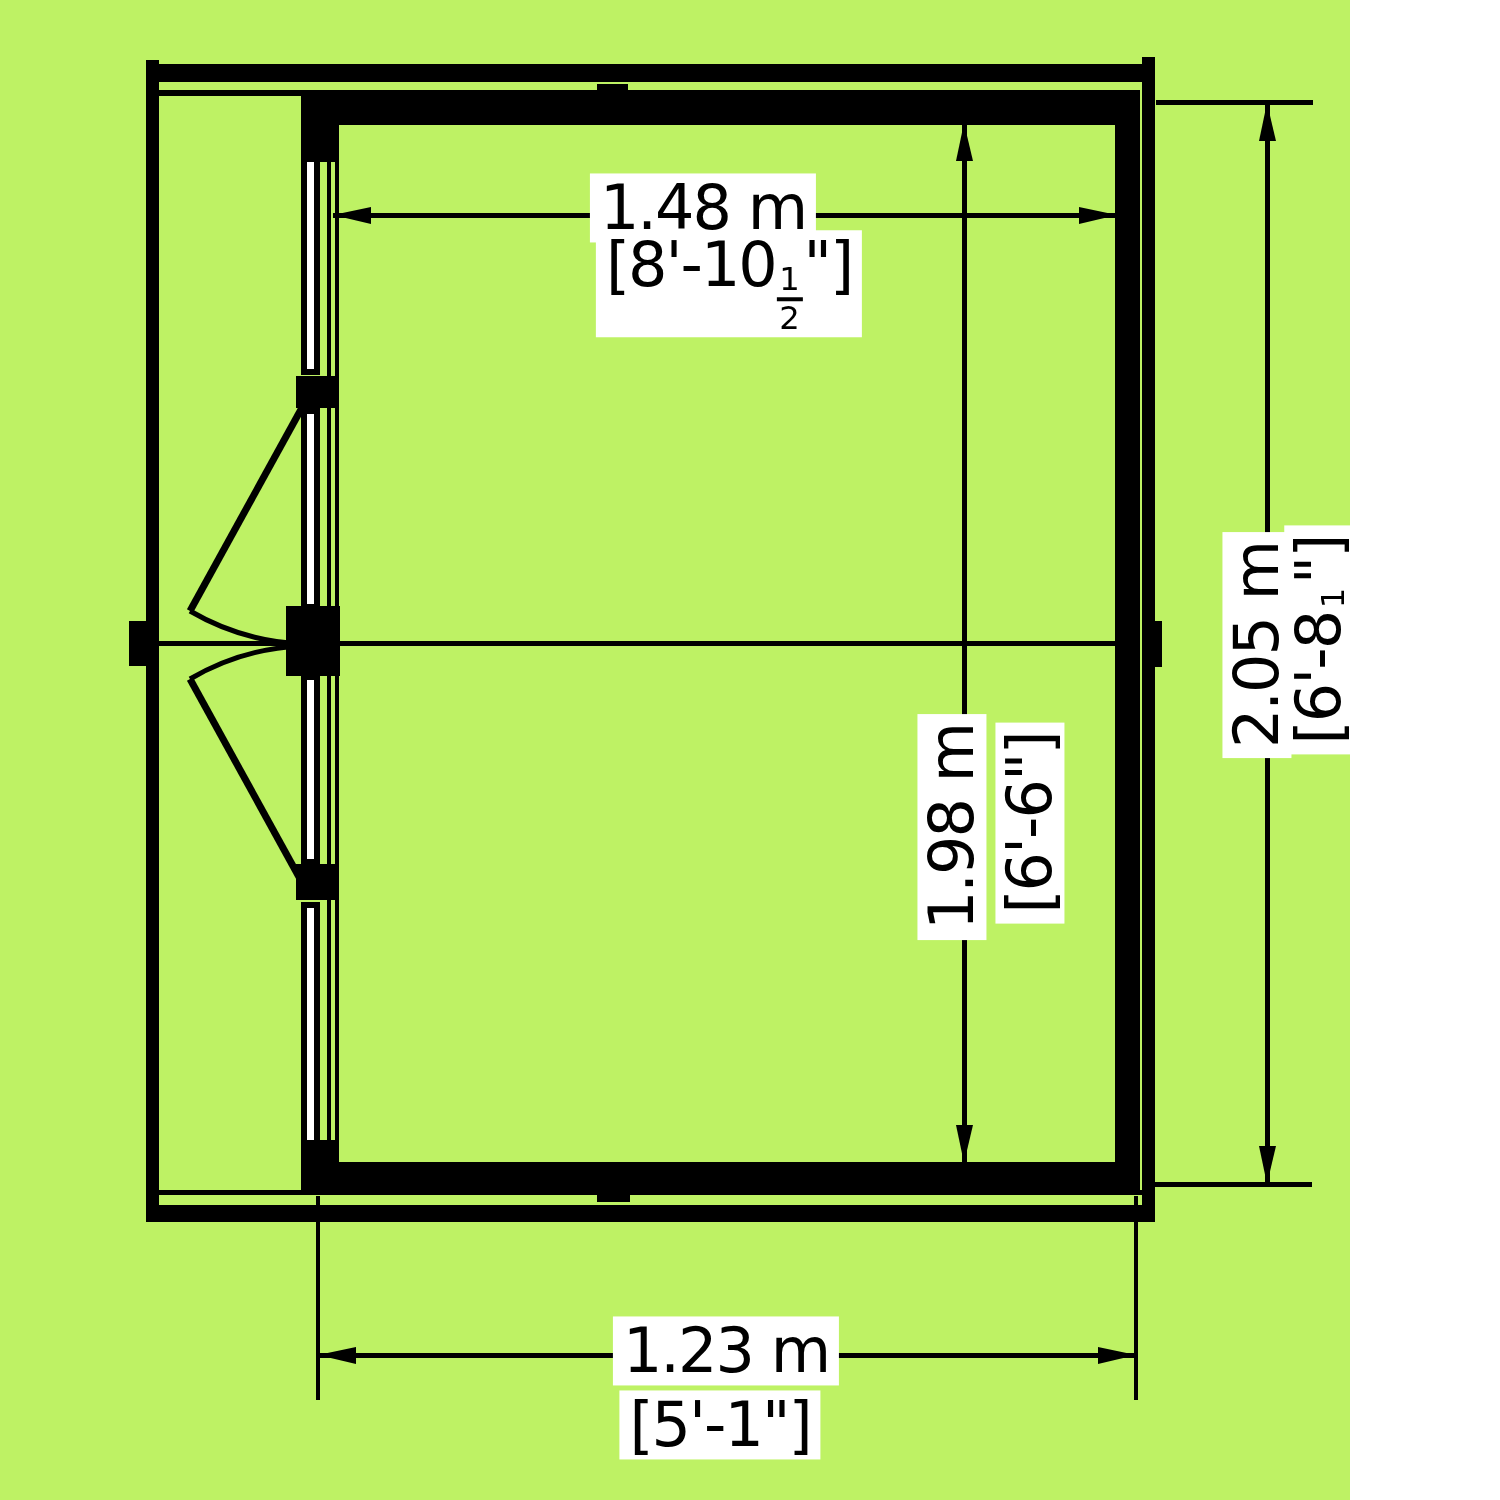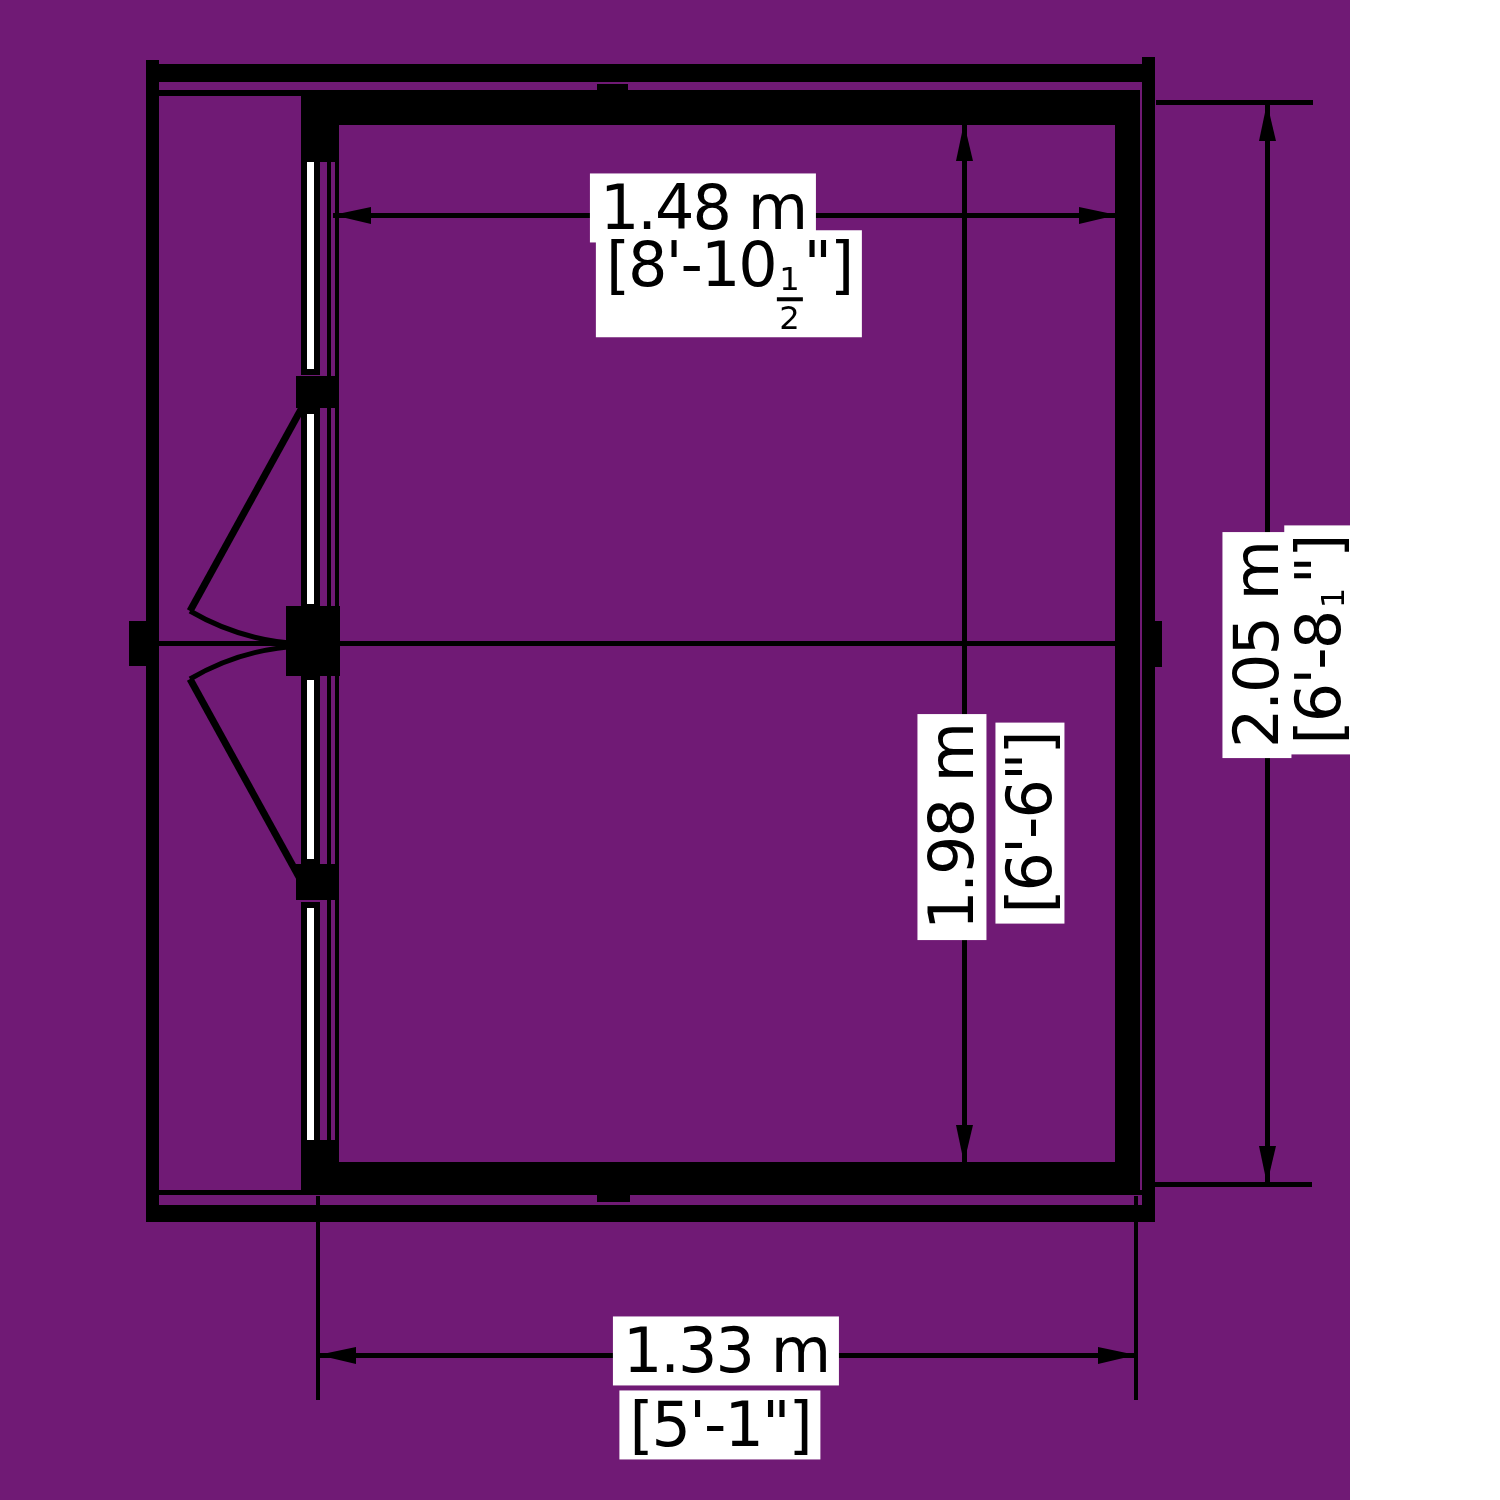--- a/index.html
+++ b/index.html
@@ -4,21 +4,21 @@
 <style>
   html, body {
     margin: 0;
     padding: 0;
     background: #ffffff;
   }
   #canvas {
     position: relative;
     width: 1350px;
     height: 1500px;
-    background: #701a75;
+    background: #bef264;
     overflow: hidden;
     font-family: "DejaVu Sans", "Liberation Sans", sans-serif;
   }
   #plan-svg {
     position: absolute;
     left: 0;
     top: 0;
   }
   .dim-label {
     position: absolute;
@@ -145,17 +145,17 @@
 
   <div class="dim-label vertical" style="left:1030px; top:823px;">[6'-6"]</div>
 
   <div class="dim-label vertical" style="left:1257px; top:645px;">2.05 m</div>
 
   <div class="dim-label vertical" style="left:1338px; top:640px;"><span>[6'-8</span><span class="frac">
         <span class="num">1</span>
         <span class="den">2</span>
       </span><span>"]</span></div>
 
-  <div class="dim-label" style="left:726px; top:1351px;">1.33 m</div>
+  <div class="dim-label" style="left:726px; top:1351px;">1.23 m</div>
 
   <div class="dim-label" style="left:720px; top:1425px;">[5'-1"]</div>
 
 </div>
 
 </body></html>

